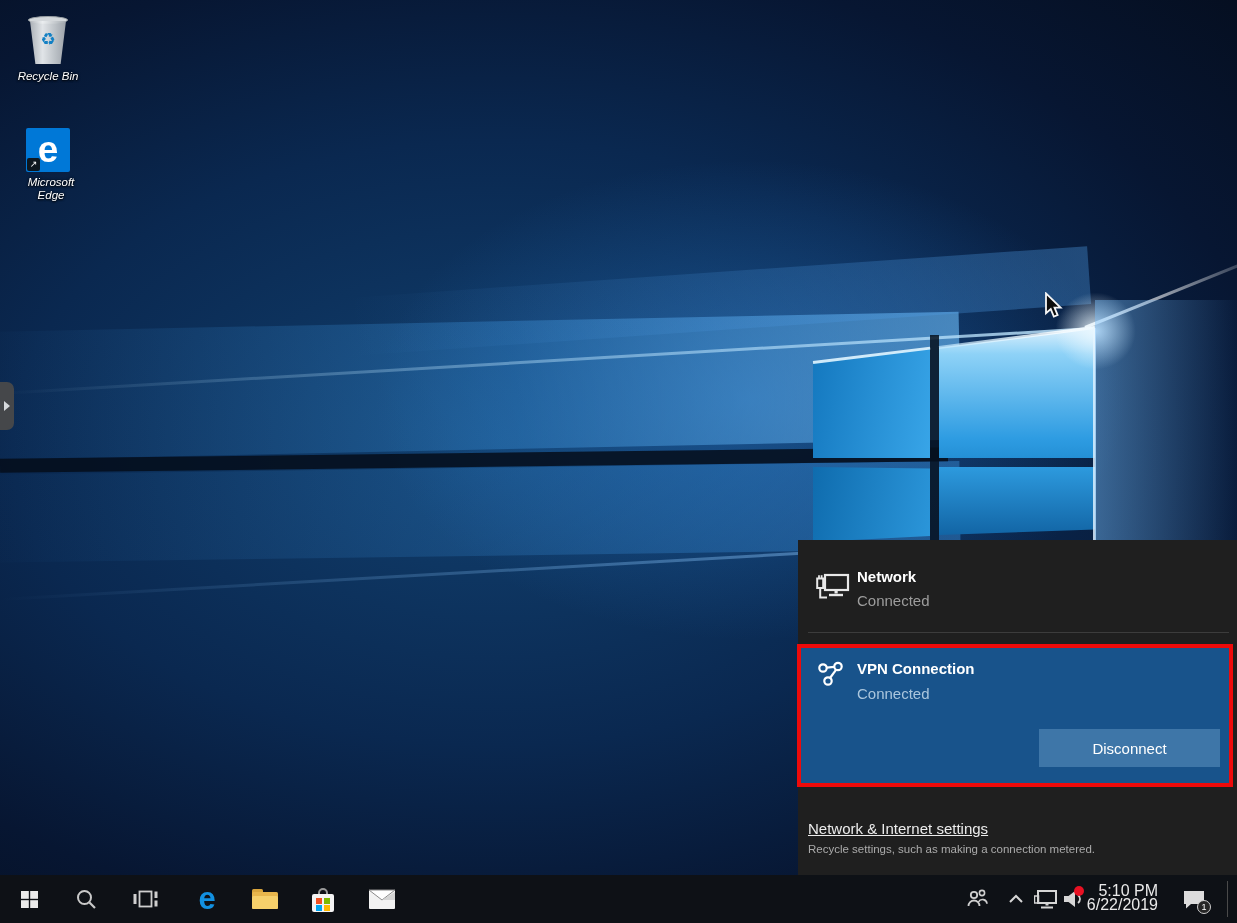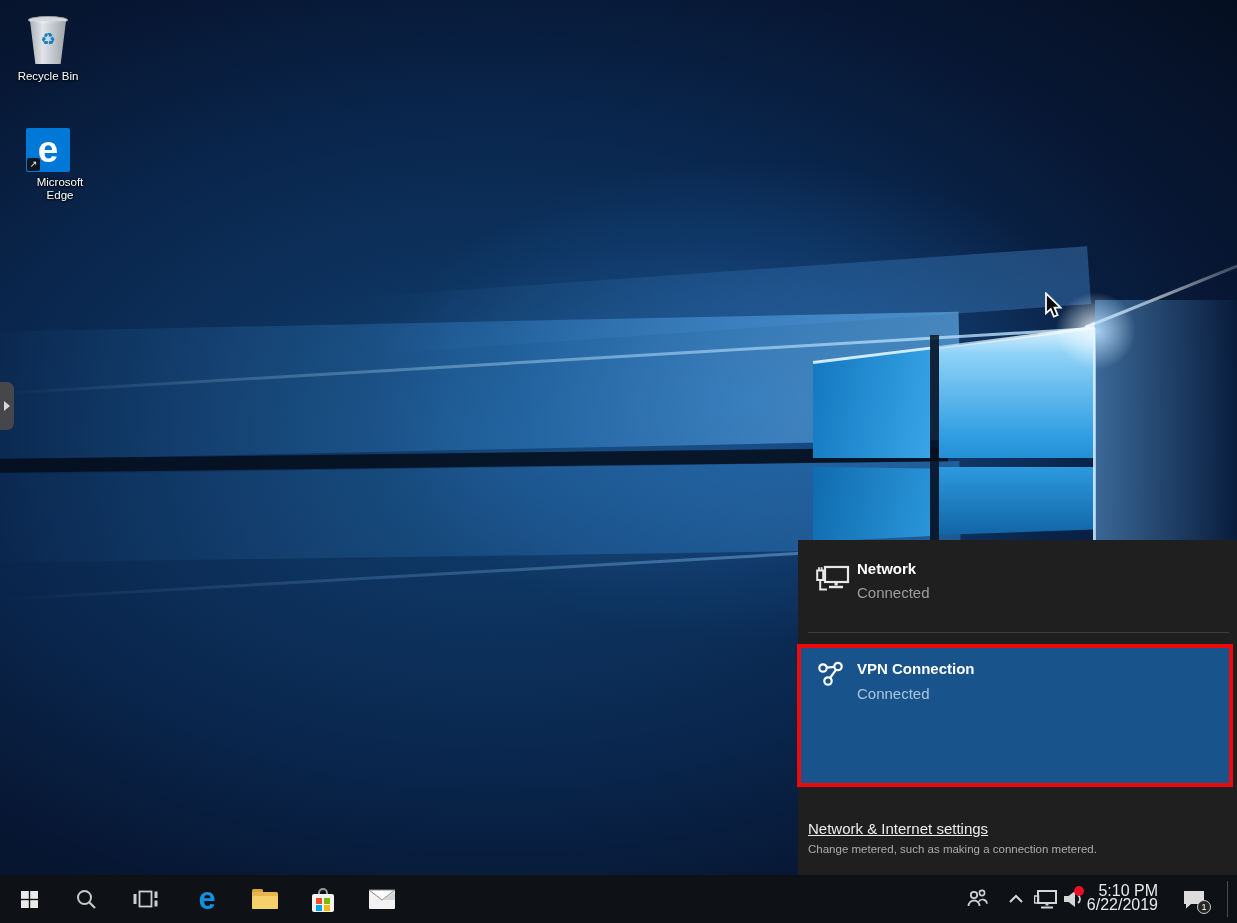--- a/index.html
+++ b/index.html
@@ -46,42 +46,42 @@
     background: linear-gradient(180deg, #2d9ade, #1265a5); }
   .v-gap { left:930px; top:335px; width:9px; height:207px; background: rgba(6,16,30,0.85); }
   .edge-tl { left:813px; top:361px; width:118px; height:2.5px; transform:rotate(-7deg); transform-origin:left center;
     background: rgba(225,245,255,0.9); }
   .edge-tr { left:939px; top:346px; width:157px; height:3px; transform:rotate(-7.3deg); transform-origin:left center;
     background: linear-gradient(90deg, rgba(200,235,255,0.65), #ffffff); }
   .edge-r { left:1093px; top:328px; width:2.5px; height:212px; background: rgba(220,240,255,0.85); }
 
   
   .dicon { position:absolute; z-index:2; width:96px; text-align:center; }
-  .dicon .lbl { color:#fff; font-size:11.5px; line-height:13px; text-shadow:0 1px 2px rgba(0,0,0,0.95), 0 0 3px rgba(0,0,0,0.8); margin-top:4px; }
+  .dicon .lbl { color:#fff; font-size:11.5px; line-height:13px; text-shadow:0 1px 2px rgba(0,0,0,0.95), 0 0 3px rgba(0,0,0,0.8); margin-top:4px;font-style:italic; }
   .bin-art { position:relative; width:46px; height:50px; margin:0 auto; }
   .bin-rim { position:absolute; left:3px; top:0; width:40px; height:8px; background:#d4d8db;
     border:1px solid #9aa0a5; border-radius:50%; }
   .bin-body { position:absolute; left:5px; top:5px; width:36px; height:43px;
     background: linear-gradient(90deg,#b4b9be 0%,#eceff1 35%,#c5cace 70%,#a5aab0 100%);
     clip-path: polygon(0 0, 100% 0, 85% 100%, 15% 100%); opacity:0.95; }
   .bin-sym { position:absolute; left:0; right:0; top:13px; color:#1380c4; font-size:17px; }
   .edge-tile { position:relative; width:44px; height:44px; margin:0 auto; background:#0078d7; border-radius:2px;
     display:flex; align-items:center; justify-content:center; }
   .edge-e { color:#fff; font-size:37px; font-weight:bold; line-height:44px; }
   .shortcut { position:absolute; left:1px; bottom:1px; width:13px; height:13px; background:rgba(15,15,15,0.92);
     border-radius:2px; color:#fff; font-size:9px; line-height:13px; text-align:center; }
 
   
   .side-tab { position:absolute; left:0; top:382px; width:14px; height:48px; z-index:2;
     background:#4a4a4a; border-radius:0 7px 7px 0; opacity:0.92; display:flex; align-items:center; justify-content:center; }
   .side-tab .tri { width:0; height:0; border-top:5px solid transparent; border-bottom:5px solid transparent; border-left:6px solid #e8e8e8; }
 
   
   .flyout { position:absolute; left:798px; top:540px; width:439px; height:335px; background:#1f1f1f; z-index:3; }
-  .net-item { position:absolute; left:0; top:0; width:100%; height:92px; }
+  .net-item { position:absolute; left:0; top:8px; width:100%; height:92px; }
   .net-icon { position:absolute; left:17px; top:24px; }
   .net-title { position:absolute; left:59px; top:20px; font-size:15px; font-weight:600; color:#ffffff; }
   .net-status { position:absolute; left:59px; top:44px; font-size:15px; color:#9d9d9d; }
   .fly-div { position:absolute; left:10px; width:421px; top:92px; height:1px; background:#3c3c3c; }
   .settings-link { position:absolute; left:10px; top:280px; font-size:15px; color:#ececec; text-decoration:underline; cursor:pointer; }
   .settings-hint { position:absolute; left:10px; top:303px; font-size:11.5px; color:#ababab; }
 
   .vpn-box { position:absolute; left:801px; top:648px; width:428px; height:135px; background:#18538b; z-index:4; }
   .vpn-icon { position:absolute; left:15px; top:12px; }
   .vpn-title { position:absolute; left:56px; top:12px; font-size:15px; font-weight:600; color:#ffffff; }
@@ -144,21 +144,21 @@
       <div class="bin-sym">♻</div>
     </div>
     <div class="lbl">Recycle Bin</div>
   </div>
 
   <div class="dicon" style="left:0; top:128px;">
     <div class="edge-tile">
       <span class="edge-e">e</span>
       <span class="shortcut">↗</span>
     </div>
-    <div class="lbl" style="width:60px;margin-left:30px;">Microsoft Edge</div>
+    <div class="lbl" style="width:60px;margin-left:21px;">Microsoft Edge</div>
   </div>
 
   <div class="side-tab">
     <div class="tri"></div>
   </div>
 
   <div class="flyout">
     <div class="net-item">
       <svg class="net-icon" width="36" height="32" viewBox="0 0 36 32">
         <rect x="10" y="3" width="23" height="15" fill="none" stroke="#e8e8e8" stroke-width="2.2"></rect>
@@ -167,33 +167,34 @@
         <rect x="2.2" y="6.5" width="6" height="9.5" fill="none" stroke="#e8e8e8" stroke-width="2"></rect>
         <line x1="4" y1="3.2" x2="4" y2="6.5" stroke="#e8e8e8" stroke-width="1.8"></line>
         <line x1="6.6" y1="3.2" x2="6.6" y2="6.5" stroke="#e8e8e8" stroke-width="1.8"></line>
         <polyline points="5.2,16 5.2,25.5 12,25.5" fill="none" stroke="#e8e8e8" stroke-width="2"></polyline>
       </svg>
       <div class="net-title">Network</div>
       <div class="net-status">Connected</div>
     </div>
     <div class="fly-div"></div>
     <div class="settings-link">Network &amp; Internet settings</div>
-    <div class="settings-hint">Change metered, such as making a connection metered.</div>
+    <div class="settings-hint">Recycle settings, such as making a connection metered.</div>
   </div>
 
   <div class="vpn-box">
     <svg class="vpn-icon" width="32" height="30" viewBox="0 0 32 30">
       <circle cx="7" cy="8" r="3.7" fill="none" stroke="#ffffff" stroke-width="2.2"></circle>
       <circle cx="22" cy="6.5" r="3.7" fill="none" stroke="#ffffff" stroke-width="2.2"></circle>
       <circle cx="12" cy="21" r="3.7" fill="none" stroke="#ffffff" stroke-width="2.2"></circle>
       <line x1="10.7" y1="7.6" x2="18.3" y2="6.9" stroke="#ffffff" stroke-width="2.2"></line>
       <line x1="20" y1="9.8" x2="14" y2="18" stroke="#ffffff" stroke-width="2.2"></line>
     </svg>
     <div class="vpn-title">VPN Connection</div>
     <div class="vpn-status">Connected</div>
+    <button class="disconnect-btn">Disconnect</button>
   </div>
 
   <div class="hl-box"></div>
 
   <div class="taskbar">
     <div class="tb-btn" style="left:7px;">
       <svg width="17" height="17" viewBox="0 0 17 17">
         <rect x="0" y="0" width="7.8" height="7.8" fill="#eaeaea"></rect>
         <rect x="9.2" y="0" width="7.8" height="7.8" fill="#eaeaea"></rect>
         <rect x="0" y="9.2" width="7.8" height="7.8" fill="#eaeaea"></rect>

